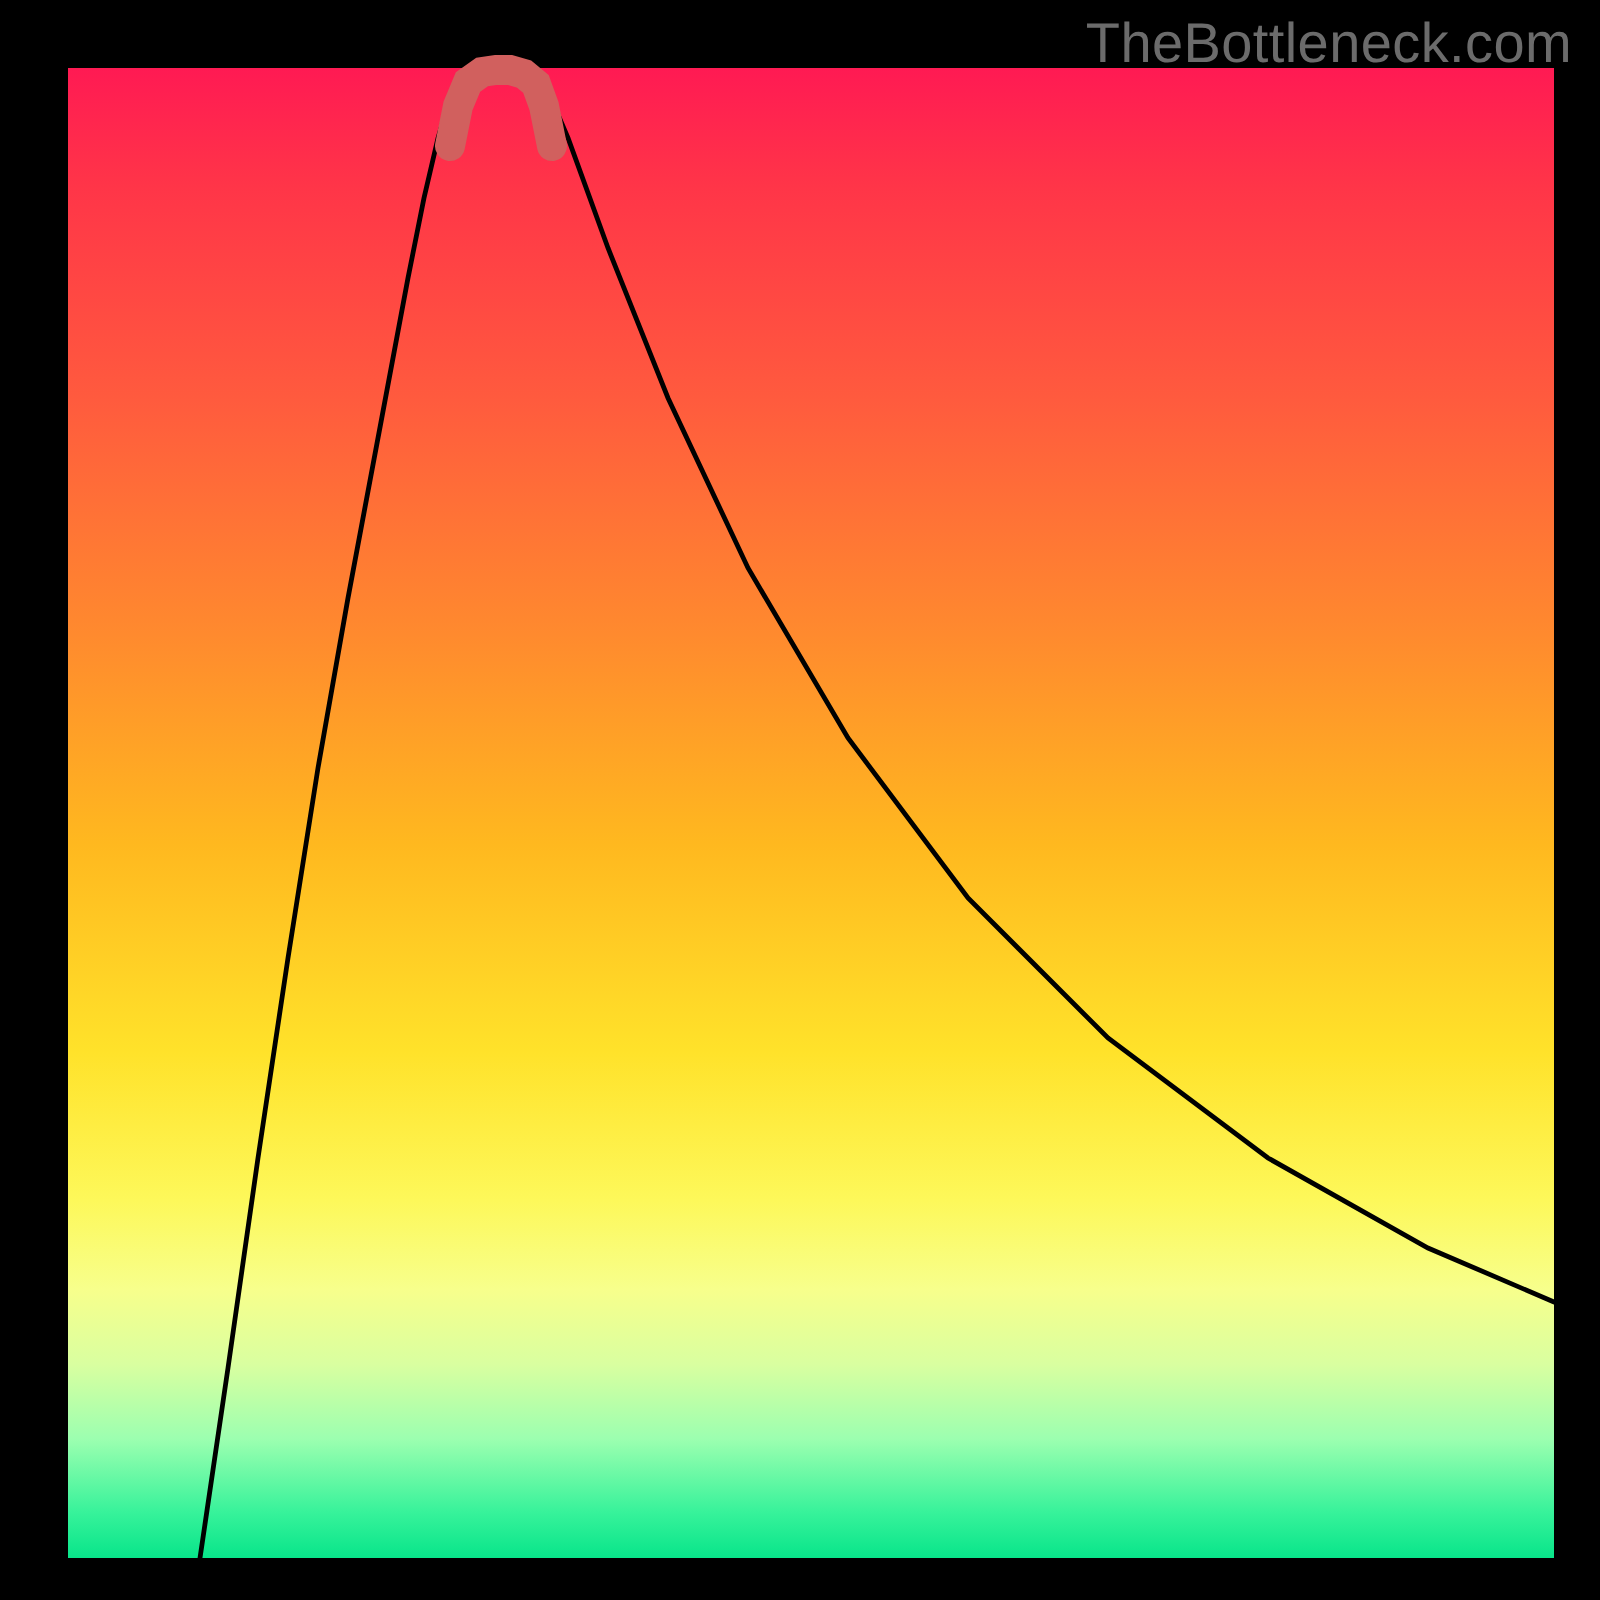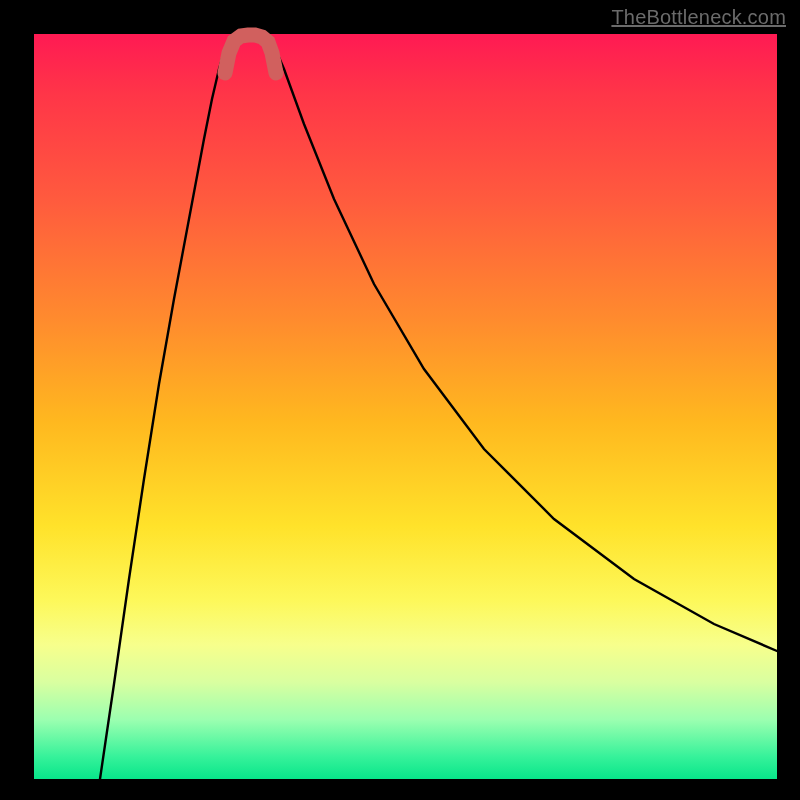--- a/index.html
+++ b/index.html
@@ -32,25 +32,24 @@
       #9cffb0 92%,
       #36f29a 97%,
       #08e58a 100%
     );
   }
   .watermark {
     position: absolute;
     top: 6px;
     right: 14px;
     color: #6b6b6b;
-    font-size: 20px;
+    font-size: 28px;
     font-weight: 500;
     letter-spacing: 0.2px;
     user-select: none;
-    text-decoration: underline;
   }
   svg.curve {
     position: absolute;
     left: 0;
     top: 0;
     width: 743px;
     height: 745px;
     overflow: visible;
   }
 </style>

